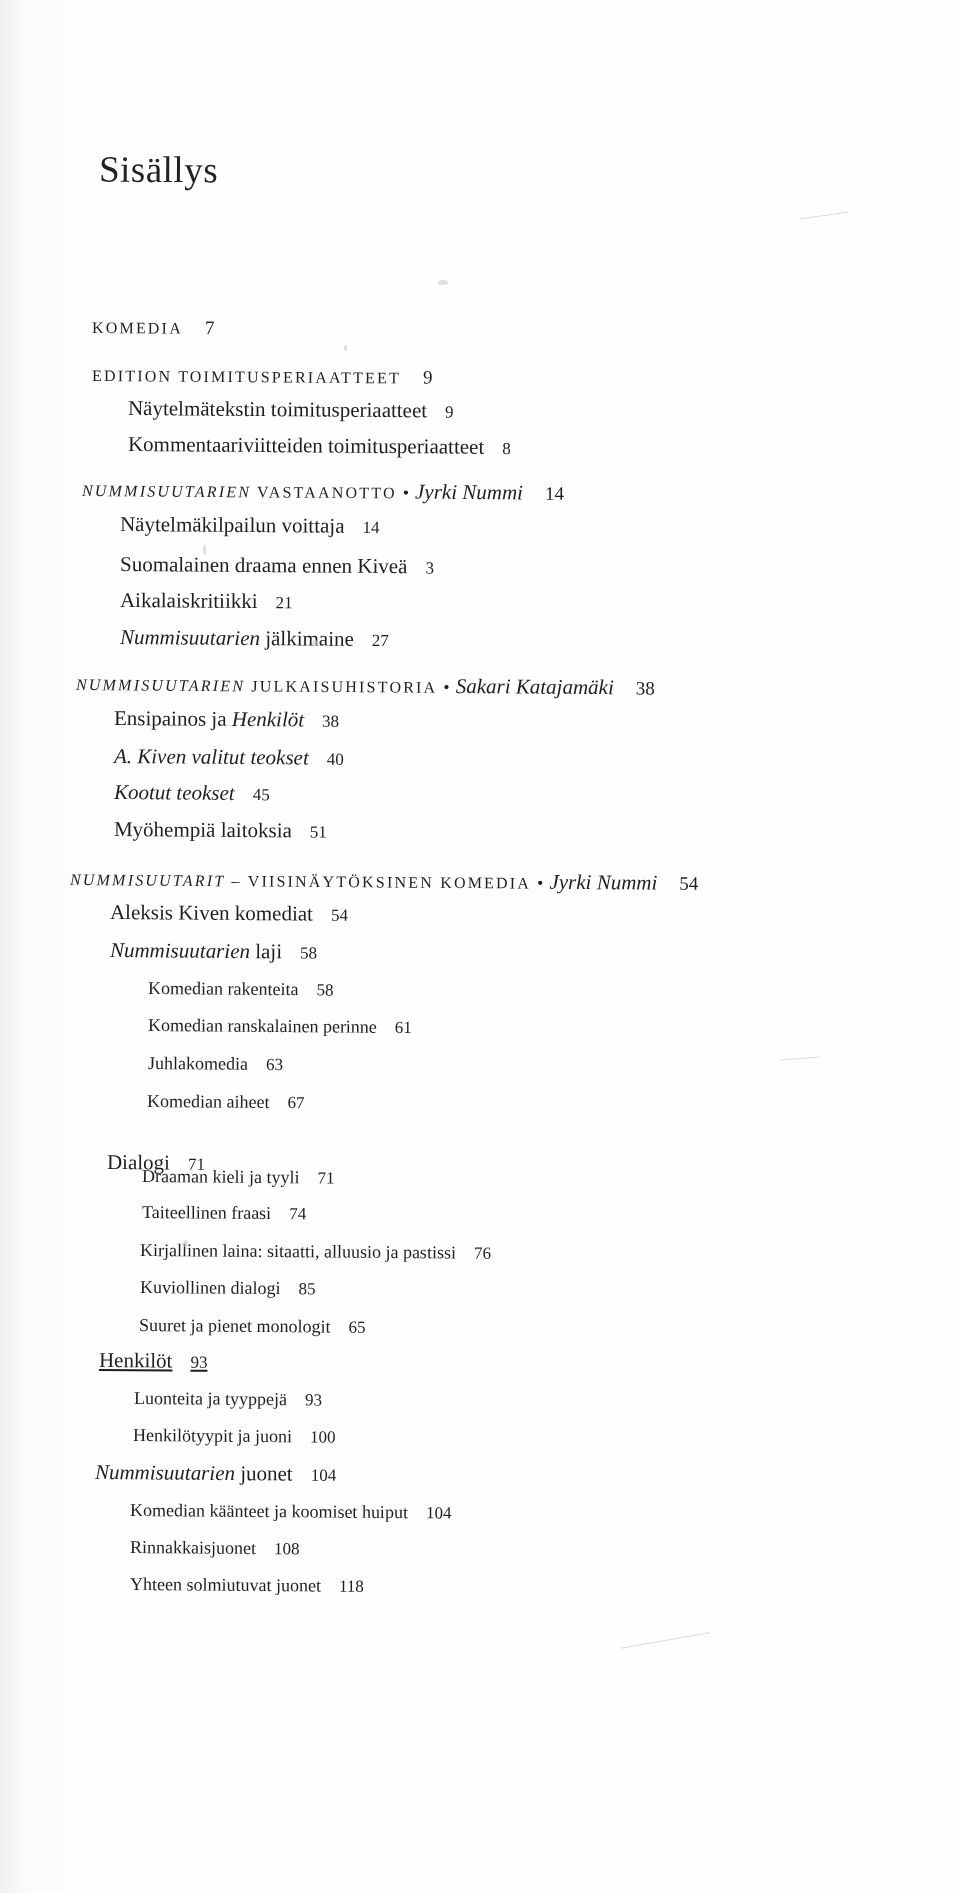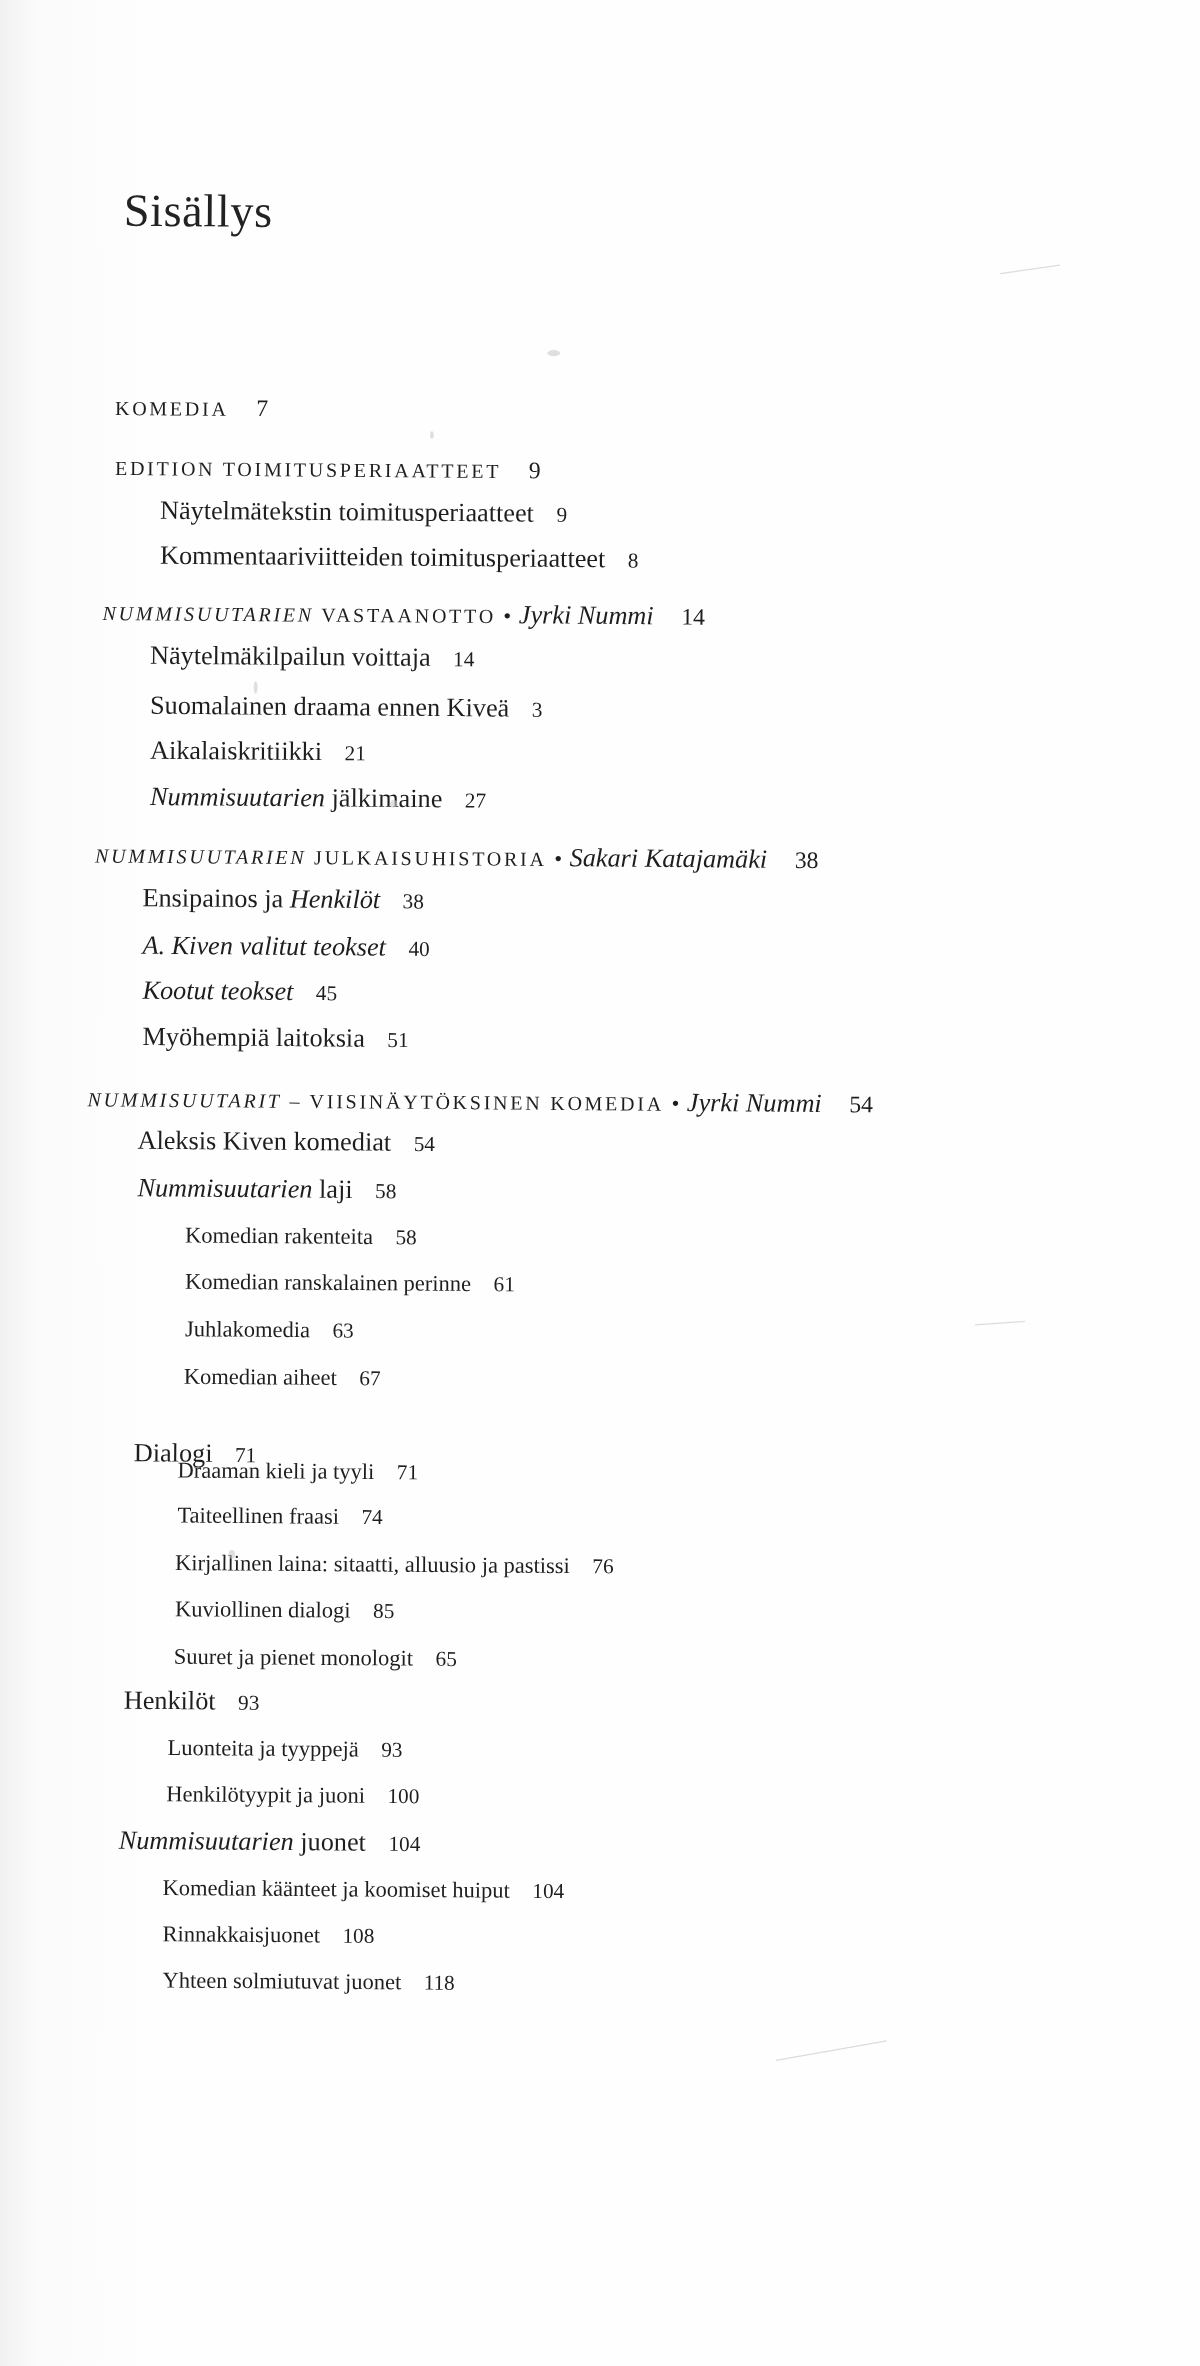--- a/index.html
+++ b/index.html
@@ -63,21 +63,21 @@
       <div class="entry lvl-2" style="left: 148px; top: 978px; transform: rotate(0.45deg);"><span>Komedian rakenteita</span><span class="pg">58</span></div>
       <div class="entry lvl-2" style="left: 148px; top: 1015px; transform: rotate(0.45deg);"><span>Komedian ranskalainen perinne</span><span class="pg">61</span></div>
       <div class="entry lvl-2" style="left: 148px; top: 1053px; transform: rotate(0.45deg);"><span>Juhlakomedia</span><span class="pg">63</span></div>
       <div class="entry lvl-2" style="left: 147px; top: 1091px; transform: rotate(0.45deg);"><span>Komedian aiheet</span><span class="pg">67</span></div>
       <div class="entry lvl-1" style="left: 107px; top: 1150px; transform: rotate(0.45deg);"><span>Dialogi</span><span class="pg">71</span></div>
       <div class="entry lvl-2" style="left: 142px; top: 1166px; transform: rotate(0.45deg);"><span>Draaman kieli ja tyyli</span><span class="pg">71</span></div>
       <div class="entry lvl-2" style="left: 142px; top: 1202px; transform: rotate(0.45deg);"><span>Taiteellinen fraasi</span><span class="pg">74</span></div>
       <div class="entry lvl-2" style="left: 140px; top: 1240px; transform: rotate(0.45deg);"><span>Kirjallinen laina: sitaatti, alluusio ja pastissi</span><span class="pg">76</span></div>
       <div class="entry lvl-2" style="left: 140px; top: 1277px; transform: rotate(0.45deg);"><span>Kuviollinen dialogi</span><span class="pg">85</span></div>
       <div class="entry lvl-2" style="left: 139px; top: 1315px; transform: rotate(0.45deg);"><span>Suuret ja pienet monologit</span><span class="pg">65</span></div>
-      <div class="entry lvl-1" style="left: 99px; top: 1348px; transform: rotate(0.45deg);"><span>Henkilöt</span><span class="pg">93</span></div>
+      <div class="entry lvl-1" style="left: 99px; top: 1348px; transform: rotate(0.45deg); text-decoration: underline;"><span>Henkilöt</span><span class="pg">93</span></div>
       <div class="entry lvl-2" style="left: 134px; top: 1388px; transform: rotate(0.45deg);"><span>Luonteita ja tyyppejä</span><span class="pg">93</span></div>
       <div class="entry lvl-2" style="left: 133px; top: 1425px; transform: rotate(0.45deg);"><span>Henkilötyypit ja juoni</span><span class="pg">100</span></div>
       <div class="entry lvl-1" style="left: 95px; top: 1460px; transform: rotate(0.45deg);"><span class="it-inline">Nummisuutarien</span><span> juonet</span><span class="pg">104</span></div>
       <div class="entry lvl-2" style="left: 130px; top: 1500px; transform: rotate(0.45deg);"><span>Komedian käänteet ja koomiset huiput</span><span class="pg">104</span></div>
       <div class="entry lvl-2" style="left: 130px; top: 1537px; transform: rotate(0.45deg);"><span>Rinnakkaisjuonet</span><span class="pg">108</span></div>
       <div class="entry lvl-2" style="left: 130px; top: 1574px; transform: rotate(0.45deg);"><span>Yhteen solmiutuvat juonet</span><span class="pg">118</span></div>
     </div>
 
   <div class="speck" style="left:438px;top:280px;width:10px;height:5px;"></div>
   <div class="speck" style="left:344px;top:345px;width:3px;height:6px;"></div>

